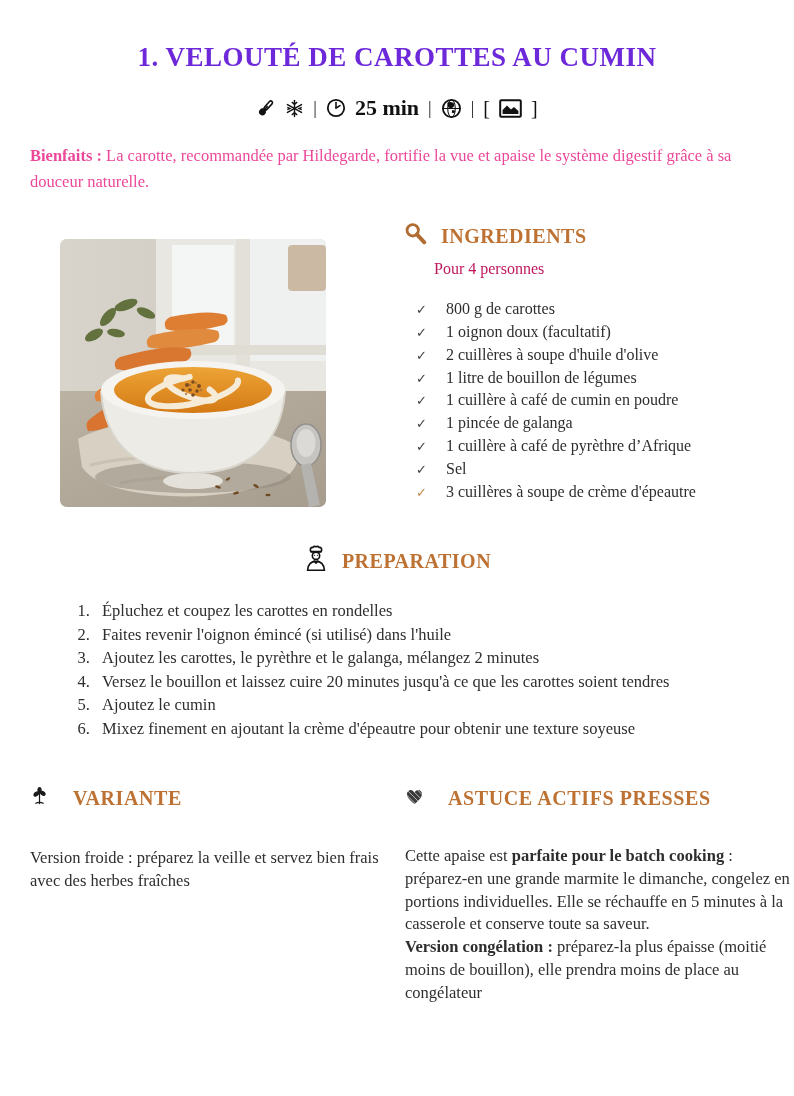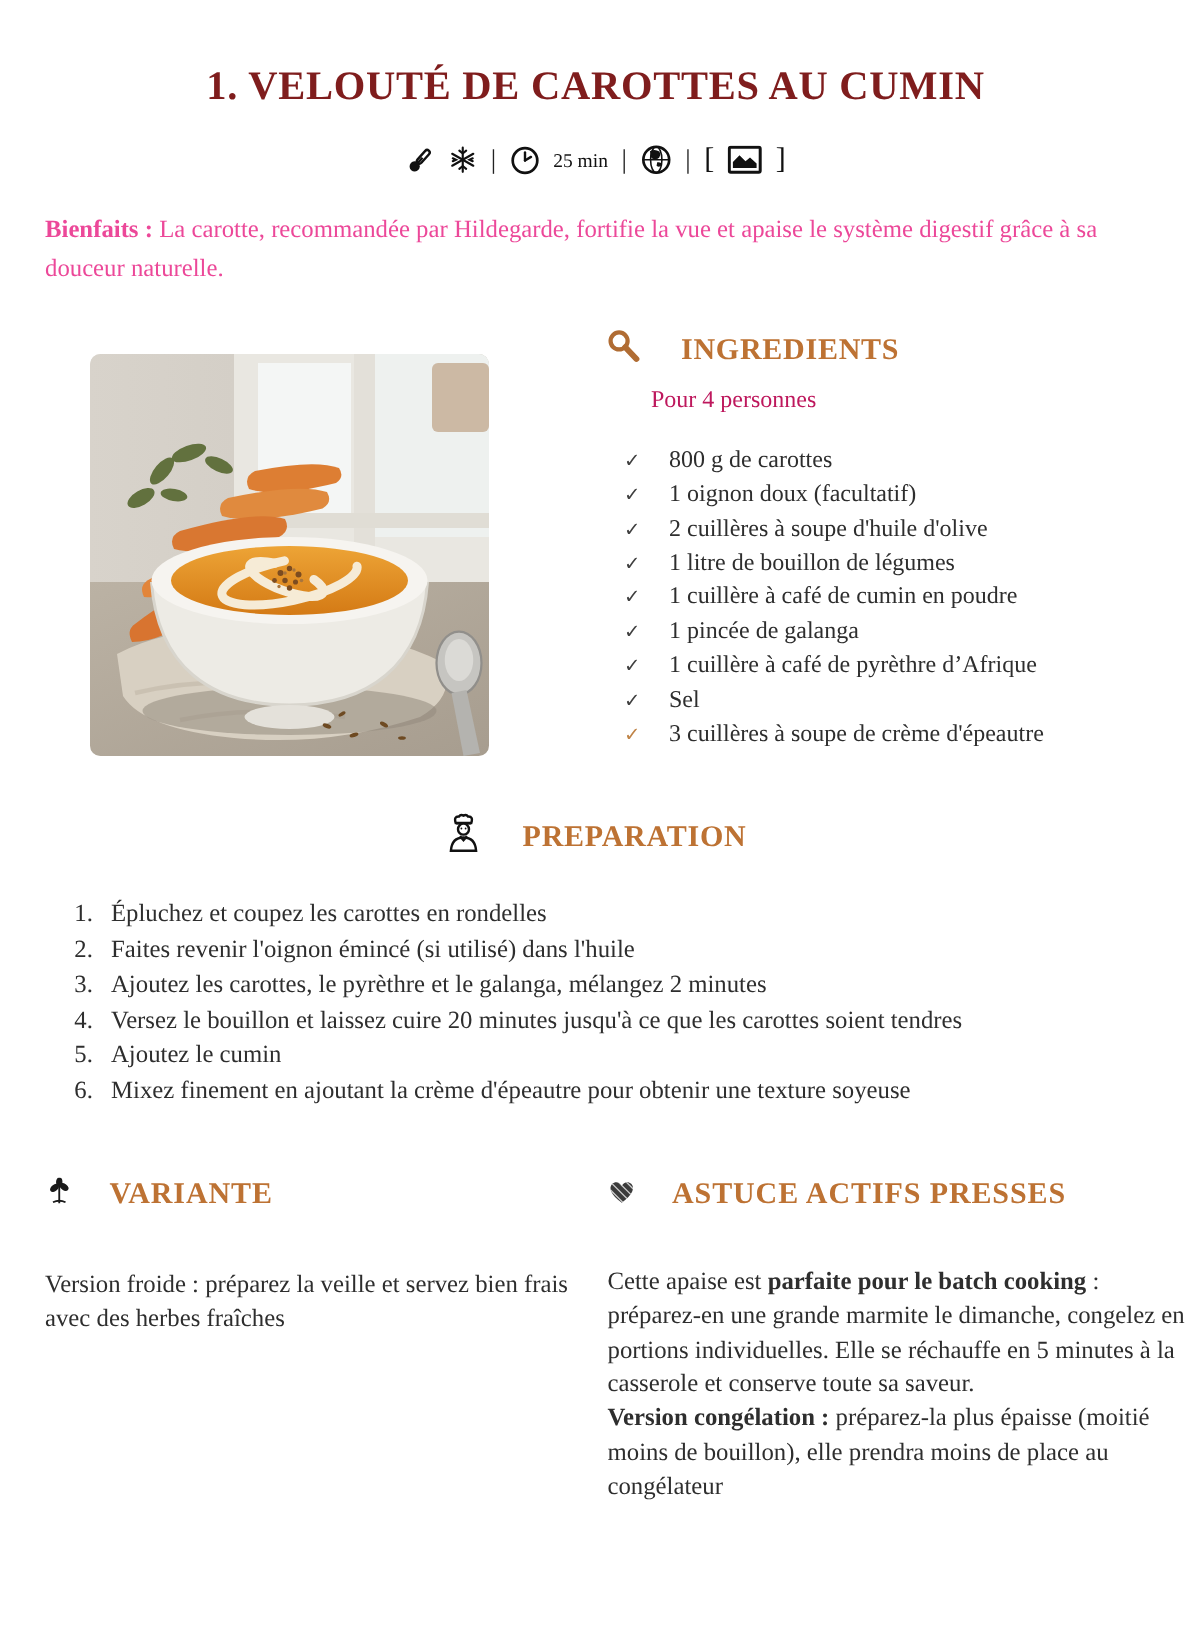--- a/index.html
+++ b/index.html
@@ -3,62 +3,62 @@
 <meta charset="utf-8">
 <style>
   html,body{margin:0;padding:0;background:#ffffff;}
   .page{
     width:794px;height:1096px;position:relative;background:#ffffff;
     font-family:"Liberation Serif", serif;color:#2e2e2e;overflow:hidden;
   }
   
   .title{
     margin:0;padding-top:42px;text-align:center;
-    font-size:27px;font-weight:bold;color:#7f1d1d;letter-spacing:.5px;
+    font-size:27px;font-weight:bold;color:#6d28d9;letter-spacing:.5px;
   }
   
   .meta-row{
     margin-top:22px;display:flex;justify-content:center;align-items:center;
     gap:9px;font-size:18px;color:#111;
   }
   .meta-row svg{display:block;}
-  .meta-time{font-weight:normal;font-size:13px;}
+  .meta-time{font-weight:bold;font-size:22px;}
   .meta-sep{font-size:18px;color:#222;}
   .bracket{font-size:20px;}
   
   .benefits{
     margin:22px 30px 0 30px;font-size:16.5px;line-height:1.55;color:#ec4899;
   }
   .benefits b{font-weight:bold;}
   
   .middle{display:flex;align-items:flex-start;margin-top:28px;}
   .photo-wrap{
     margin-left:60px;margin-top:17px;width:266px;height:268px;
     border-radius:7px;overflow:hidden;box-shadow:0 0 0 1px #e3e0da inset;
     flex:0 0 auto;
   }
   .ing-col{margin-left:78px;width:392px;}
-  .sec-head{display:flex;align-items:center;gap:26px;}
+  .sec-head{display:flex;align-items:center;gap:13px;}
   .sec-head h2{
     margin:0;font-size:20px;font-weight:bold;color:#bd7233;letter-spacing:.5px;
   }
   .servings{margin:10px 0 0 30px;font-size:16px;color:#be185d;}
   .ing-list{list-style:none;margin:20px 0 0 12px;padding:0;font-size:16px;}
   .ing-list li{display:flex;gap:15px;line-height:21.8px;}
   .check{
     width:15px;flex:0 0 auto;font-family:"DejaVu Sans", sans-serif;
     font-size:13px;color:#3f3f3f;padding-top:1px;
   }
   .check.orange{color:#c08447;}
   
   .prep-head{justify-content:center;margin-top:38px;}
   .prep-list{
     margin:22px 30px 0 38px;padding-left:28px;font-size:16.5px;
   }
-  .prep-list li{line-height:23.5px;padding-left:8px;}
+  .prep-list li{line-height:23.5px;padding-left:8px;margin-left:28px;}
   
   .bottom{display:flex;margin-top:32px;}
   .col-left{margin-left:30px;width:362px;flex:0 0 auto;}
   .col-right{margin-left:13px;width:385px;flex:0 0 auto;}
   .sub-head{display:flex;align-items:center;gap:9px;}
   .sub-head h3{
     margin:15px;font-size:20px;font-weight:bold;color:#bd7233;letter-spacing:.6px;
   }
   .col-left p, .col-right p{
     margin:0;font-size:16.5px;line-height:1.38;color:#2e2e2e;

